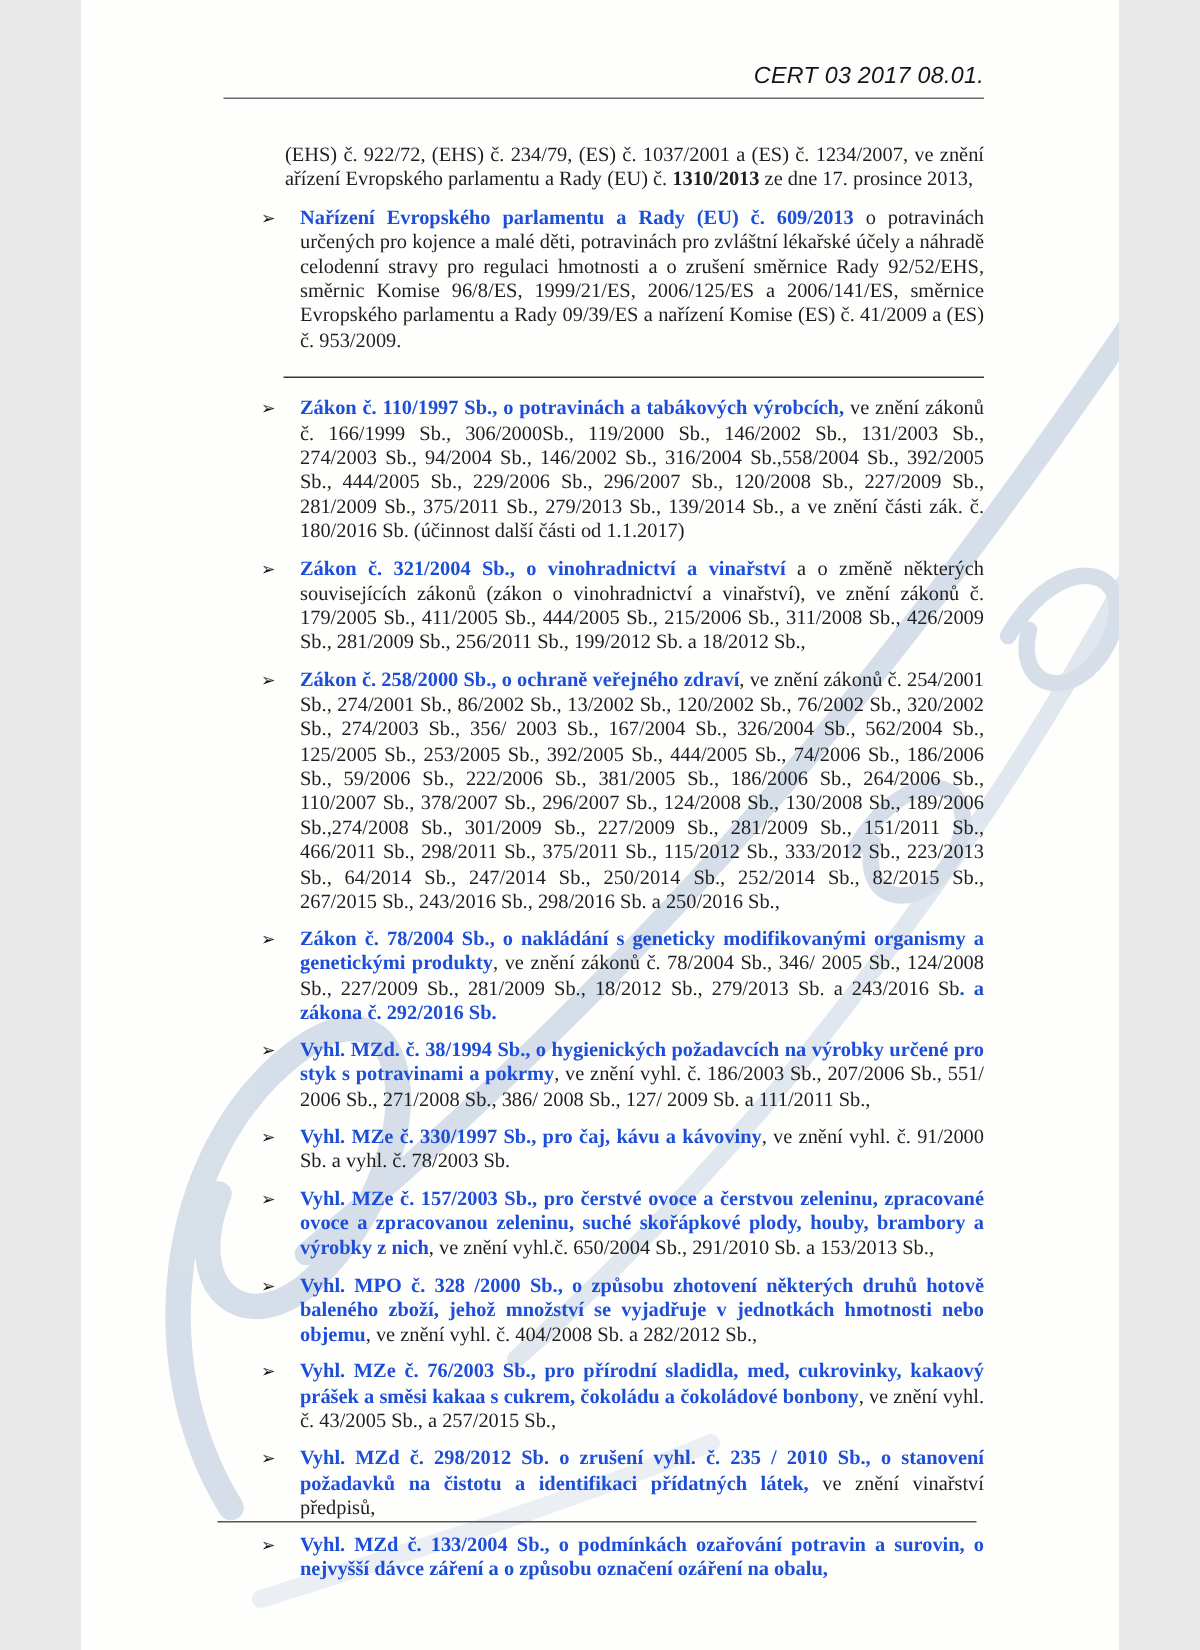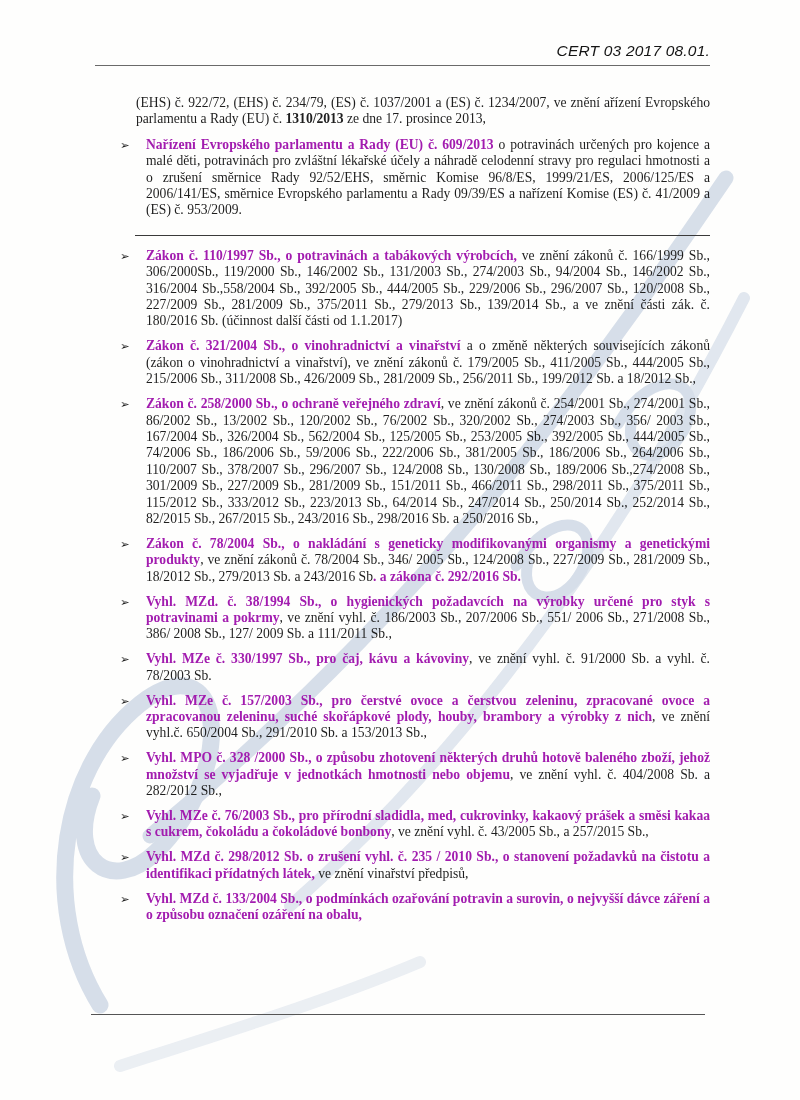--- a/index.html
+++ b/index.html
@@ -1,18 +1,18 @@
 <!DOCTYPE html>
 <html><head>
 <meta charset="utf-8">
 <style>
   html,body{margin:0;padding:0;background:#e8e8e8;}
   .page{
     position:relative;
-    width:800px;height:1100px;
+    width:692px;height:1100px;
     margin:0 auto;
     background:#fefefd;
     overflow:hidden;
     font-family:"Liberation Serif", serif;
     color:#1e1e1e;
   }
   .watermark{
     position:absolute;inset:0;
     pointer-events:none;
     z-index:0;
@@ -51,21 +51,21 @@
     flex:0 0 26px;
     font-family:"DejaVu Sans", sans-serif;
     font-size:11.5px;
     line-height:16.4px;
     color:#1a1a1a;
   }
   .txt{
     flex:1;
     text-align:justify;
   }
-  .txt b{color:#a21caf;}
+  .txt b{color:#1d4ed8;}
   .divider{
     margin:16px 0 12px 15px;
     border-top:1.7px solid #3a3a3a;
   }
   .footer{
     position:absolute;top:1014px;left:0;right:0;z-index:2;
     font-family:"Liberation Sans", sans-serif;
   }
   .footer-rule{
     border-top:1.4px solid #555;

